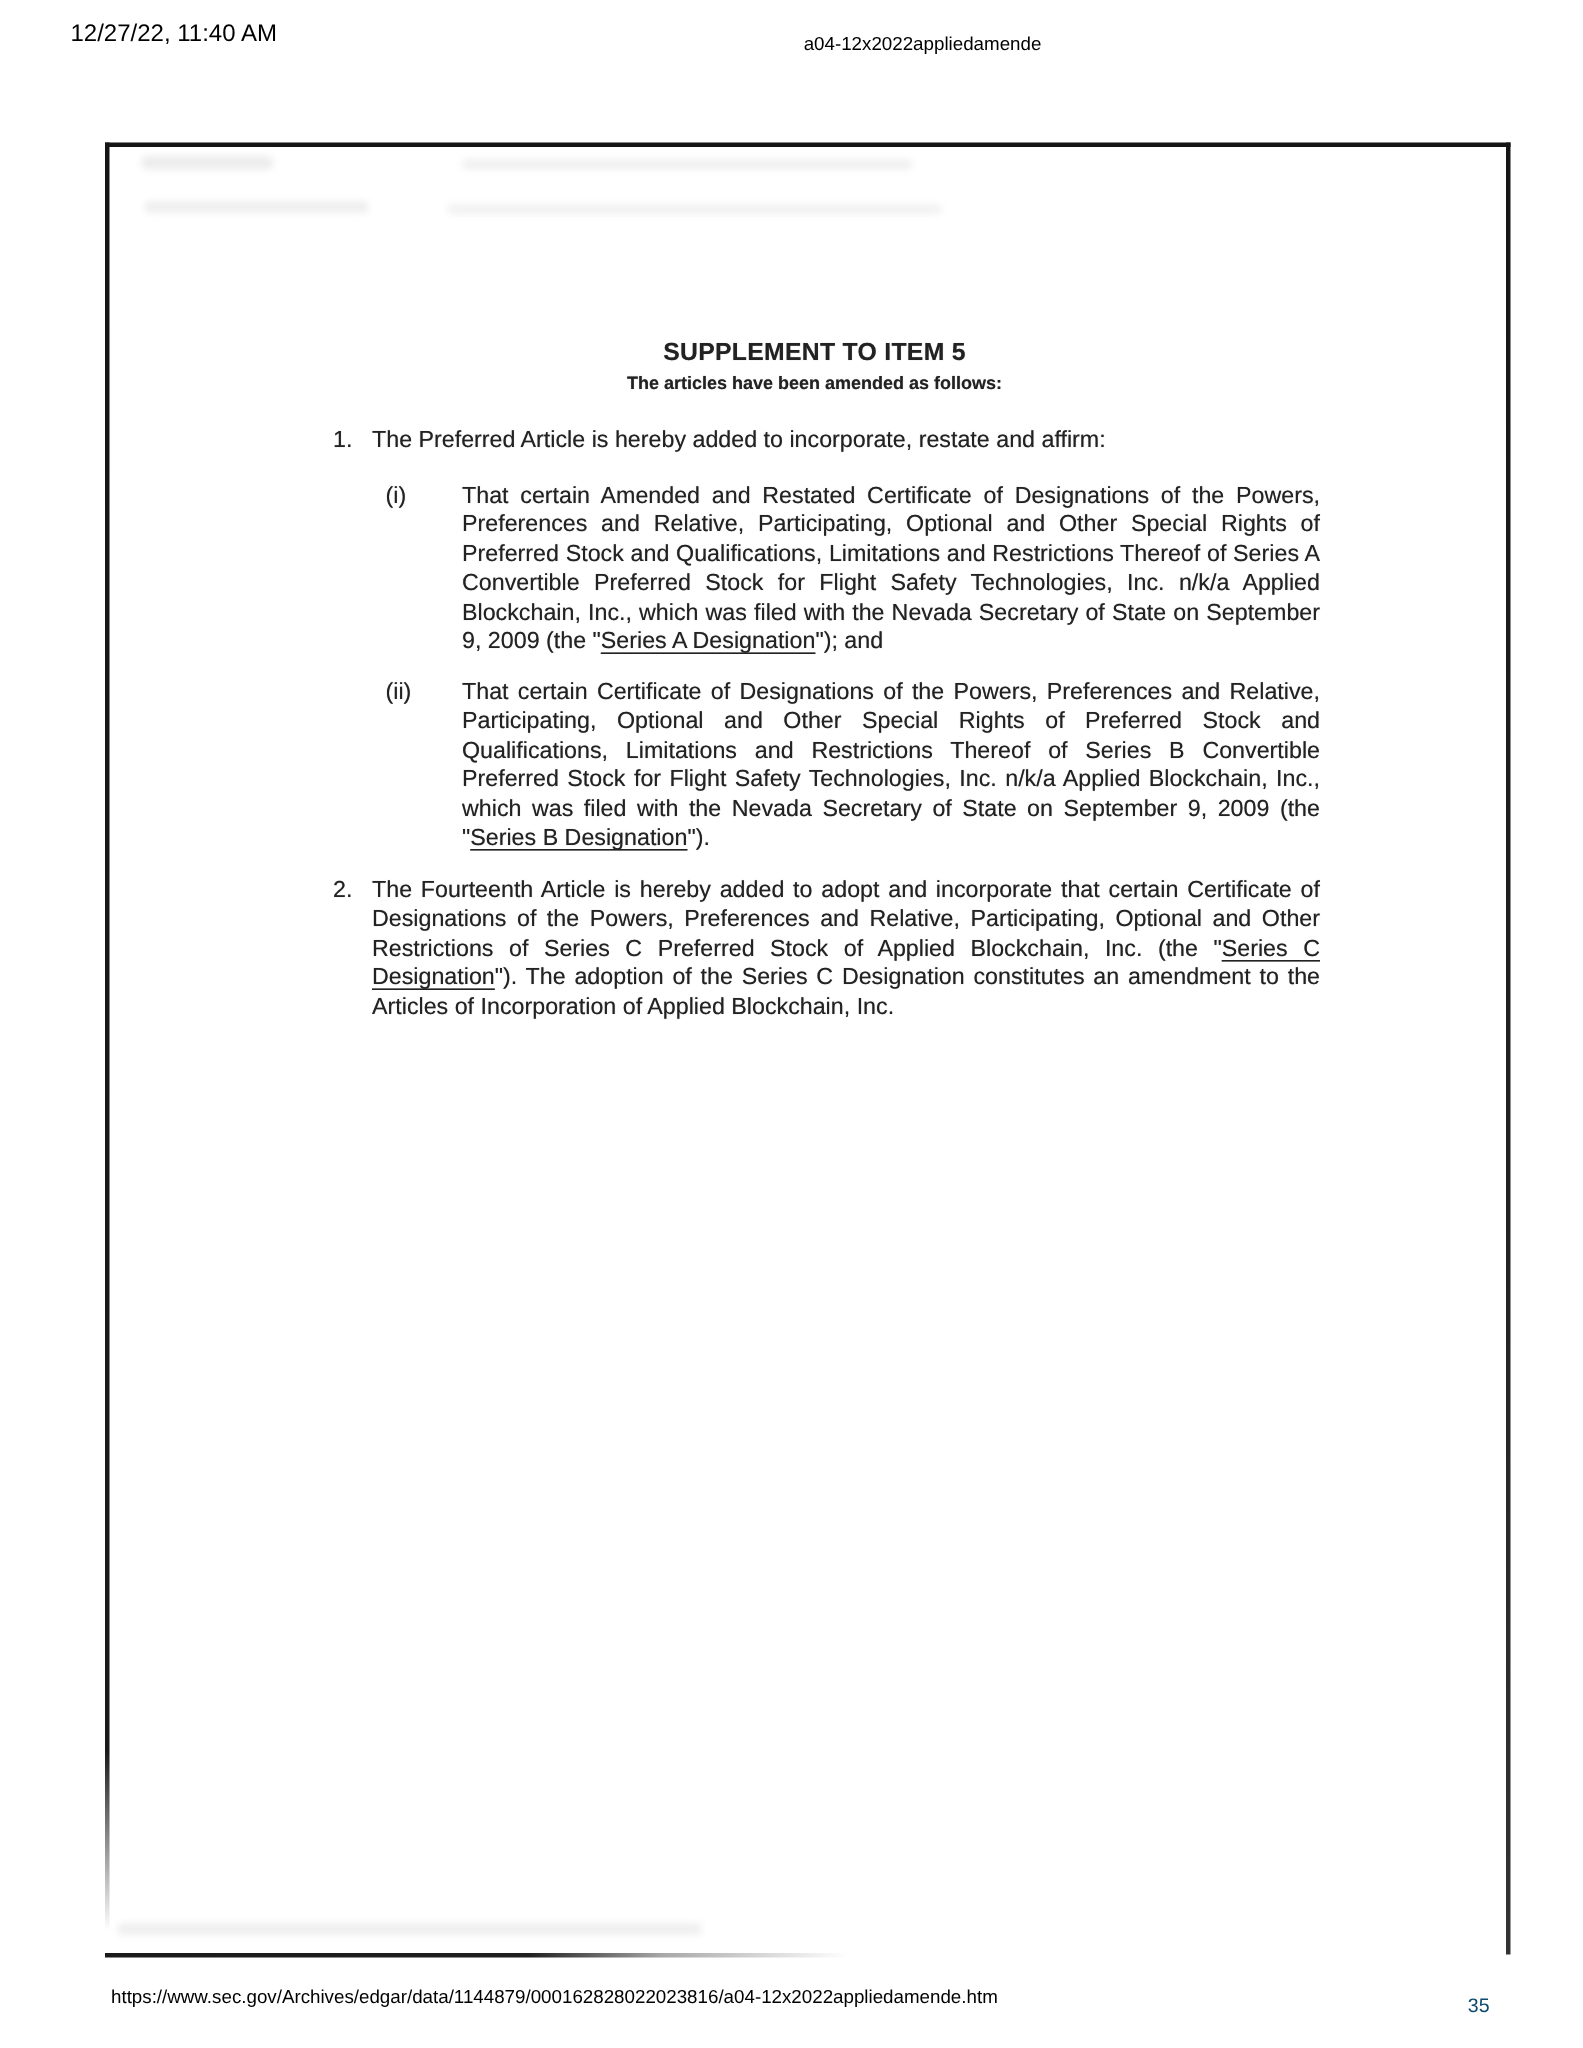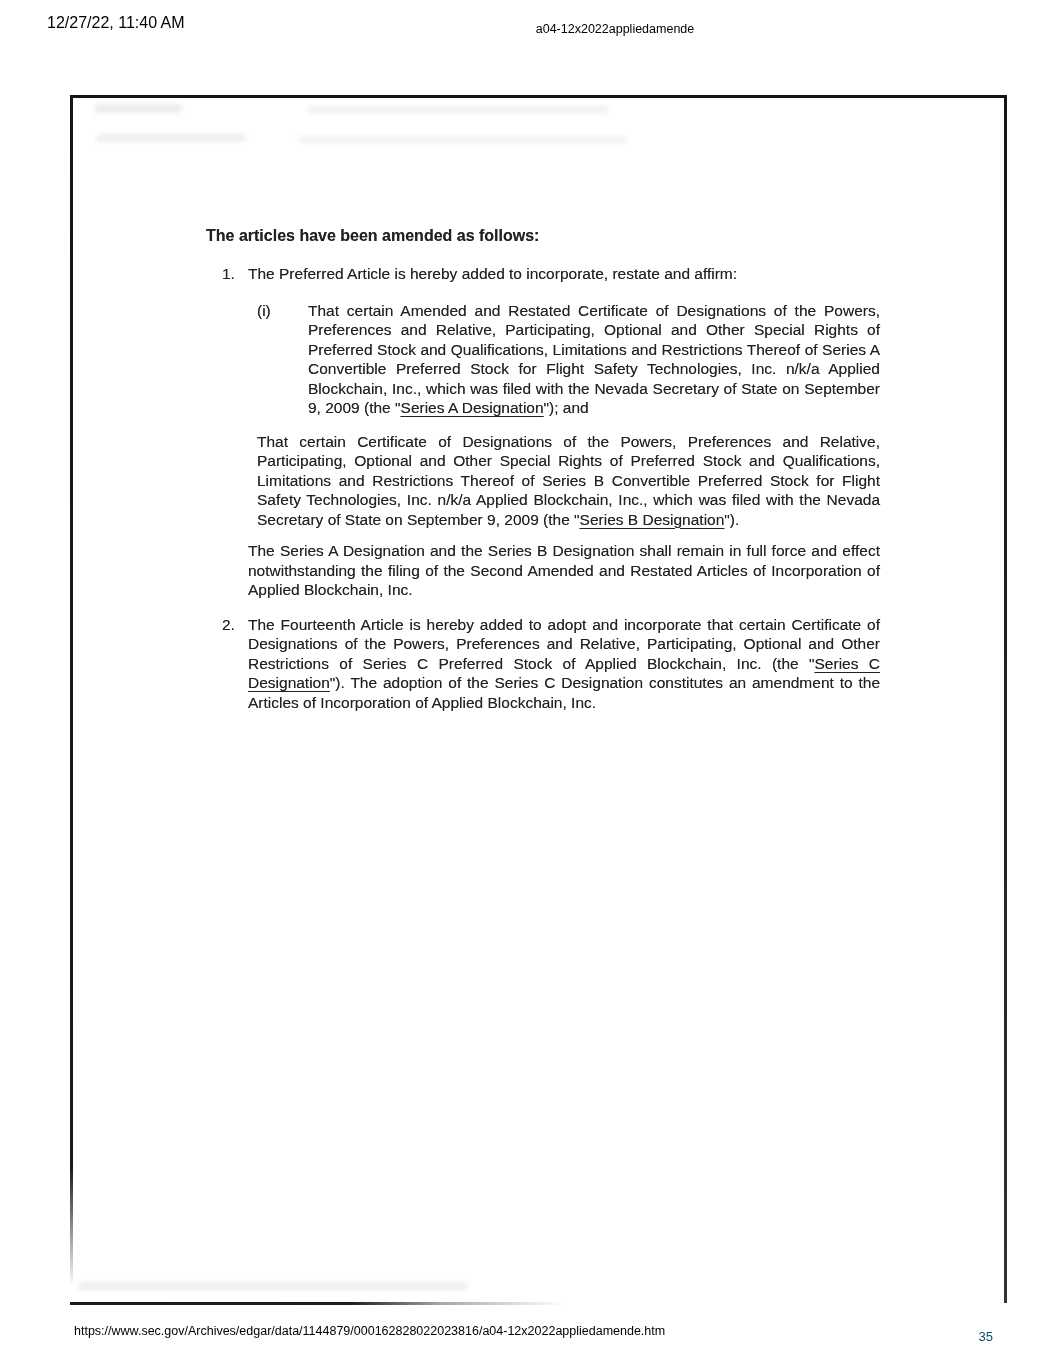--- a/index.html
+++ b/index.html
@@ -67,21 +67,21 @@
     padding-top: 130px;
     font-size: 15.5px; line-height: 19.5px;
     color: #222222;
     text-shadow: 0 0 0.55px rgba(34,34,34,0.55);
   }
   .doc-heading {
     text-align: center; font-weight: bold; font-size: 16.5px;
     line-height: 20px; margin-left: -16px; letter-spacing: 0.2px;
   }
   .doc-subheading {
-    text-align: left; font-weight: bold; font-size: 16px;
+    text-align: center; font-weight: bold; font-size: 12px;
     line-height: 21px; margin-left: -16px;
   }
   .list-item { display: flex; margin-top: 18px; }
   .list-item .num { flex: 0 0 26px; }
   .list-item .body { flex: 1; }
   .list-item.justified .body { text-align: justify; }
 
   .clause { display: flex; margin-left: 35px; }
   .clause .mark { flex: 0 0 51px; }
   .clause .body { flex: 1; text-align: justify; }
@@ -113,38 +113,39 @@
   <div class="smudge s4"></div>
   <div class="smudge s5"></div>
 
   <div class="border-top"></div>
   <div class="border-right"></div>
   <div class="border-left"></div>
   <div class="border-bottom"></div>
 
   <div class="doc-content">
 
+    <div class="doc-heading">SUPPLEMENT TO ITEM 5</div>
 
     <div class="doc-subheading">The articles have been amended as follows:</div>
 
     <div class="list-item">
       <span class="num">1.</span>
       <span class="body">The Preferred Article is hereby added to incorporate, restate and affirm:</span>
     </div>
 
     <div class="clause first">
       <span class="mark">(i)</span>
       <span class="body"><span>That certain Amended and Restated Certificate of Designations of the Powers, Preferences and Relative, Participating, Optional and Other Special Rights of Preferred Stock and Qualifications, Limitations and Restrictions Thereof of Series A Convertible Preferred Stock for Flight Safety Technologies, Inc. n/k/a Applied Blockchain, Inc., which was filed with the Nevada Secretary of State on September 9, 2009 (the "</span><span class="u">Series A Designation</span><span>"); and</span></span>
     </div>
 
     <div class="clause second">
+      <span class="mark">(ii)</span>
       <span class="body"><span>That certain Certificate of Designations of the Powers, Preferences and Relative, Participating, Optional and Other Special Rights of Preferred Stock and Qualifications, Limitations and Restrictions Thereof of Series B Convertible Preferred Stock for Flight Safety Technologies, Inc. n/k/a Applied Blockchain, Inc., which was filed with the Nevada Secretary of State on September 9, 2009 (the "</span><span class="u">Series B Designation</span><span>").</span></span>
     </div>
 
-    <div class="closing-para">The Series A Designation and the Series B Designation shall remain in full force and effect notwithstanding the filing of the Second Amended and Restated Articles of Incorporation of Applied Blockchain, Inc.</div>
 
     <div class="list-item justified item-two">
       <span class="num">2.</span>
       <span class="body"><span>The Fourteenth Article is hereby added to adopt and incorporate that certain Certificate of Designations of the Powers, Preferences and Relative, Participating, Optional and Other Restrictions of Series C Preferred Stock of Applied Blockchain, Inc. (the "</span><span class="u">Series C Designation</span><span>"). The adoption of the Series C Designation constitutes an amendment to the Articles of Incorporation of Applied Blockchain, Inc.</span></span>
     </div>
 
   </div>
 </div>
 
 <div class="print-footer-url">https://www.sec.gov/Archives/edgar/data/1144879/000162828022023816/a04-12x2022appliedamende.htm</div>

